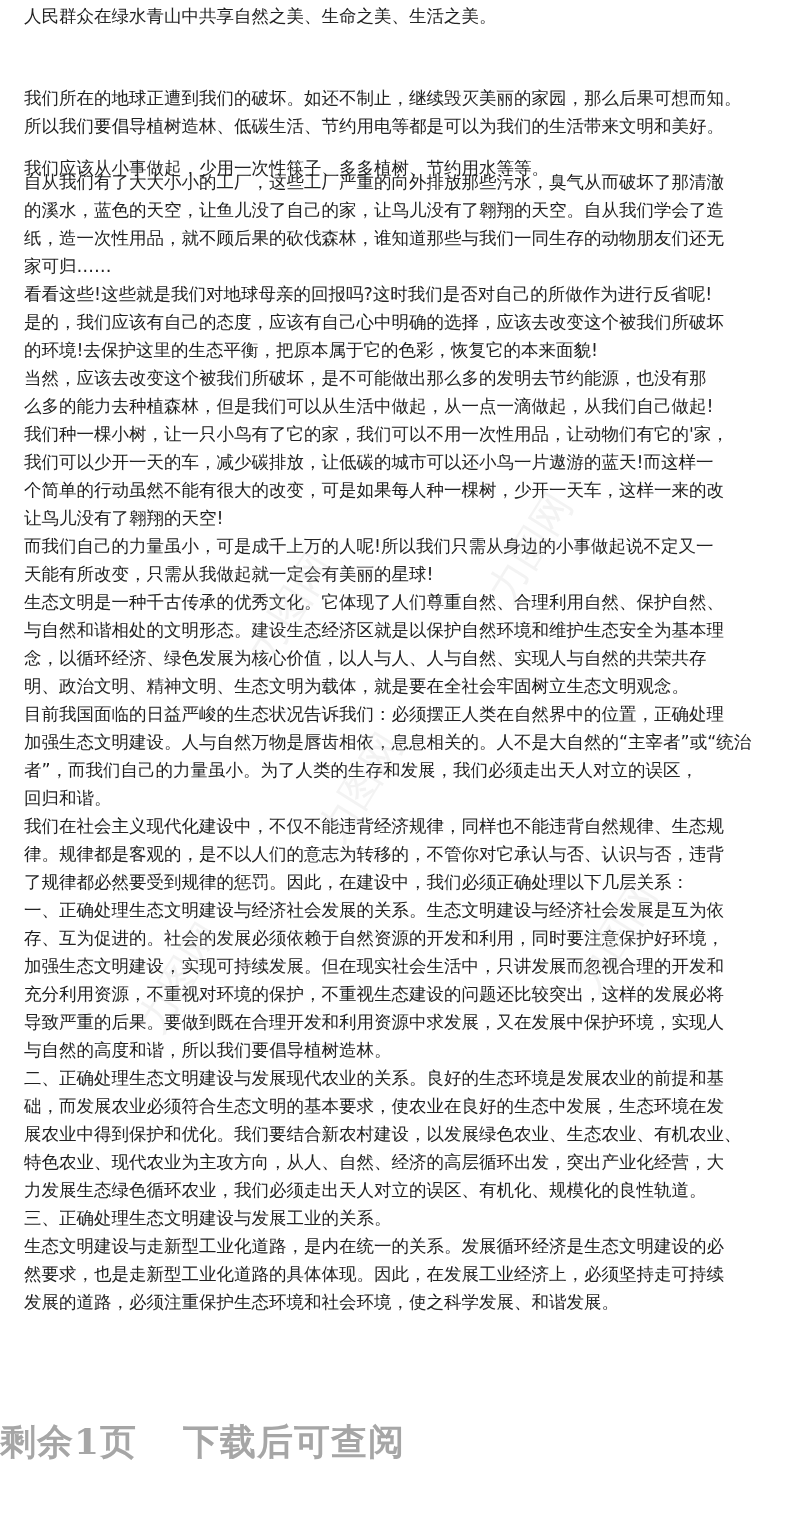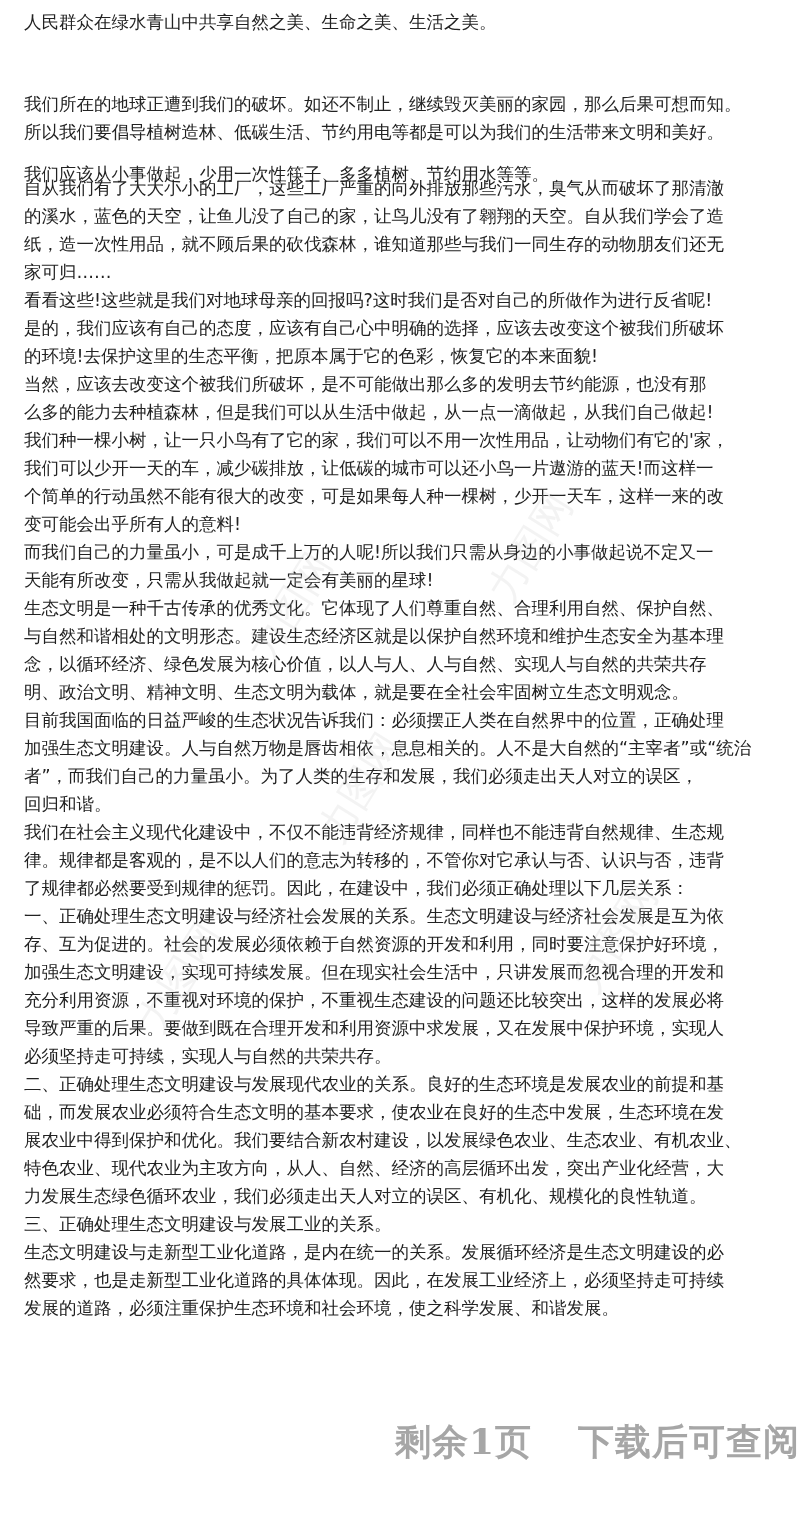--- a/index.html
+++ b/index.html
@@ -21,28 +21,27 @@
       top: 0;
       width: 764px;
     }
     .line {
       position: absolute;
       left: 0;
       font-size: 17.5px;
       line-height: 22px;
       white-space: nowrap;
       letter-spacing: 0px;
-      margin-top: 6px;
     }
     .footer-banner {
       position: absolute;
       left: 0;
       top: 1418px;
       width: 800px;
-      text-align: right;
+      text-align: left;
       font-family: "DejaVu Serif", "Liberation Serif", serif;
       font-weight: bold;
       font-size: 36px;
       color: #a6a6a6;
       letter-spacing: 1px;
     }
     .footer-banner span.gap { display: inline-block; width: 46px; }
     .watermark {
       position: absolute;
       font-family: "DejaVu Sans", sans-serif;
@@ -66,40 +65,40 @@
   <div class="line" style="top:227px">纸，造一次性用品，就不顾后果的砍伐森林，谁知道那些与我们一同生存的动物朋友们还无</div>
   <div class="line" style="top:255px">家可归……</div>
   <div class="line" style="top:283px">看看这些!这些就是我们对地球母亲的回报吗?这时我们是否对自己的所做作为进行反省呢!</div>
   <div class="line" style="top:311px">是的，我们应该有自己的态度，应该有自己心中明确的选择，应该去改变这个被我们所破坏</div>
   <div class="line" style="top:339px">的环境!去保护这里的生态平衡，把原本属于它的色彩，恢复它的本来面貌!</div>
   <div class="line" style="top:367px">当然，应该去改变这个被我们所破坏，是不可能做出那么多的发明去节约能源，也没有那</div>
   <div class="line" style="top:395px">么多的能力去种植森林，但是我们可以从生活中做起，从一点一滴做起，从我们自己做起!</div>
   <div class="line" style="top:423px">我们种一棵小树，让一只小鸟有了它的家，我们可以不用一次性用品，让动物们有它的'家，</div>
   <div class="line" style="top:451px">我们可以少开一天的车，减少碳排放，让低碳的城市可以还小鸟一片遨游的蓝天!而这样一</div>
   <div class="line" style="top:479px">个简单的行动虽然不能有很大的改变，可是如果每人种一棵树，少开一天车，这样一来的改</div>
-  <div class="line" style="top:507px">变可能会出乎所有人的意料!</div>
+  <div class="line" style="top:507px">让鸟儿没有了翱翔的天空!</div>
   <div class="line" style="top:535px">而我们自己的力量虽小，可是成千上万的人呢!所以我们只需从身边的小事做起说不定又一</div>
   <div class="line" style="top:563px">天能有所改变，只需从我做起就一定会有美丽的星球!</div>
   <div class="line" style="top:591px">生态文明是一种千古传承的优秀文化。它体现了人们尊重自然、合理利用自然、保护自然、</div>
   <div class="line" style="top:619px">与自然和谐相处的文明形态。建设生态经济区就是以保护自然环境和维护生态安全为基本理</div>
   <div class="line" style="top:647px">念，以循环经济、绿色发展为核心价值，以人与人、人与自然、实现人与自然的共荣共存</div>
   <div class="line" style="top:675px">明、政治文明、精神文明、生态文明为载体，就是要在全社会牢固树立生态文明观念。</div>
   <div class="line" style="top:703px">目前我国面临的日益严峻的生态状况告诉我们：必须摆正人类在自然界中的位置，正确处理</div>
   <div class="line" style="top:731px">加强生态文明建设。人与自然万物是唇齿相依，息息相关的。人不是大自然的“主宰者”或“统治</div>
   <div class="line" style="top:759px">者”，而我们自己的力量虽小。为了人类的生存和发展，我们必须走出天人对立的误区，</div>
   <div class="line" style="top:787px">回归和谐。</div>
   <div class="line" style="top:815px">我们在社会主义现代化建设中，不仅不能违背经济规律，同样也不能违背自然规律、生态规</div>
   <div class="line" style="top:843px">律。规律都是客观的，是不以人们的意志为转移的，不管你对它承认与否、认识与否，违背</div>
   <div class="line" style="top:871px">了规律都必然要受到规律的惩罚。因此，在建设中，我们必须正确处理以下几层关系：</div>
   <div class="line" style="top:899px">一、正确处理生态文明建设与经济社会发展的关系。生态文明建设与经济社会发展是互为依</div>
   <div class="line" style="top:927px">存、互为促进的。社会的发展必须依赖于自然资源的开发和利用，同时要注意保护好环境，</div>
   <div class="line" style="top:955px">加强生态文明建设，实现可持续发展。但在现实社会生活中，只讲发展而忽视合理的开发和</div>
   <div class="line" style="top:983px">充分利用资源，不重视对环境的保护，不重视生态建设的问题还比较突出，这样的发展必将</div>
   <div class="line" style="top:1011px">导致严重的后果。要做到既在合理开发和利用资源中求发展，又在发展中保护环境，实现人</div>
-  <div class="line" style="top:1039px">必须坚持走可持续，实现人与自然的共荣共存。</div>
+  <div class="line" style="top:1039px">与自然的高度和谐，所以我们要倡导植树造林。</div>
   <div class="line" style="top:1067px">二、正确处理生态文明建设与发展现代农业的关系。良好的生态环境是发展农业的前提和基</div>
   <div class="line" style="top:1095px">础，而发展农业必须符合生态文明的基本要求，使农业在良好的生态中发展，生态环境在发</div>
   <div class="line" style="top:1123px">展农业中得到保护和优化。我们要结合新农村建设，以发展绿色农业、生态农业、有机农业、</div>
   <div class="line" style="top:1151px">特色农业、现代农业为主攻方向，从人、自然、经济的高层循环出发，突出产业化经营，大</div>
   <div class="line" style="top:1179px">力发展生态绿色循环农业，我们必须走出天人对立的误区、有机化、规模化的良性轨道。</div>
   <div class="line" style="top:1207px">三、正确处理生态文明建设与发展工业的关系。</div>
   <div class="line" style="top:1235px">生态文明建设与走新型工业化道路，是内在统一的关系。发展循环经济是生态文明建设的必</div>
   <div class="line" style="top:1263px">然要求，也是走新型工业化道路的具体体现。因此，在发展工业经济上，必须坚持走可持续</div>
   <div class="line" style="top:1291px">发展的道路，必须注重保护生态环境和社会环境，使之科学发展、和谐发展。</div>
 </div>

